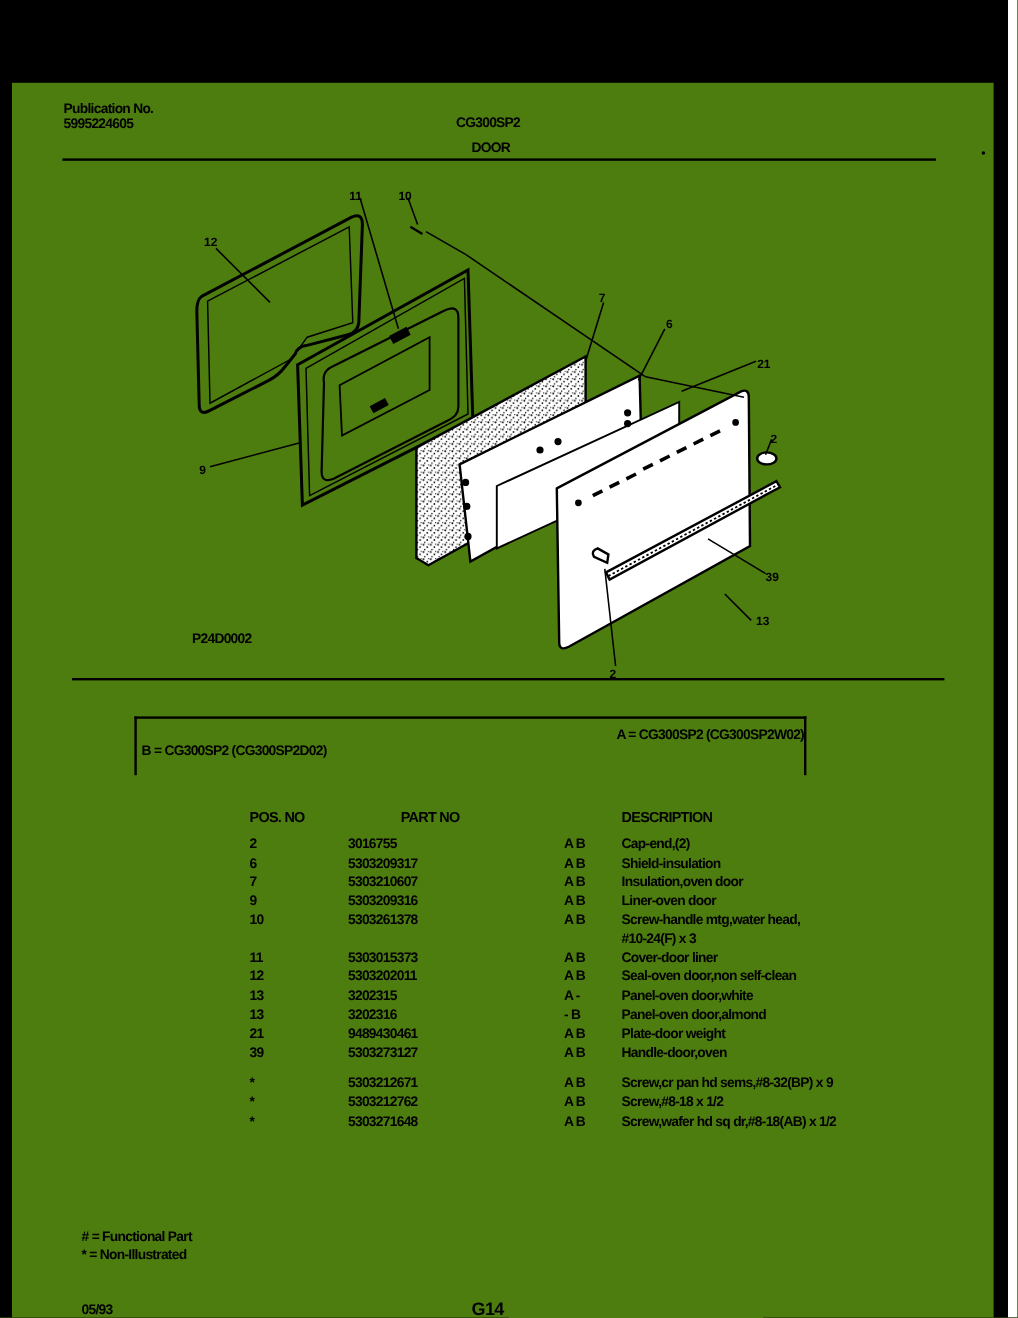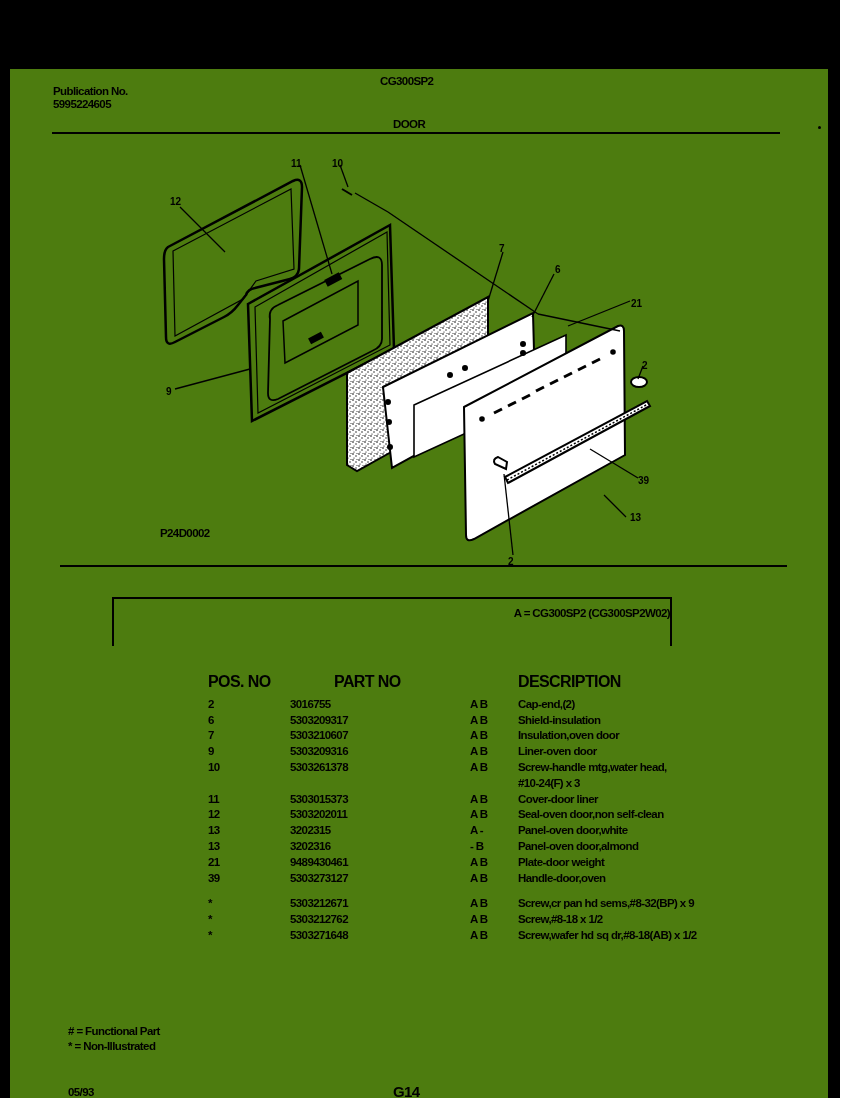--- a/index.html
+++ b/index.html
@@ -14,39 +14,39 @@
   }
   .right-strip { position: absolute; left: 840px; top: 0; width: 8px; height: 1098px; background: #fff; }
   .abs { position: absolute; white-space: nowrap; }
   .bold { font-weight: bold; letter-spacing: -0.6px; }
   .hdr { font-size: 11.5px; }
   .rule { position: absolute; background: #000; }
   .model-box { position: absolute; left: 102px; top: 528px; width: 556px; height: 47px; border: 2px solid #000; border-bottom: none; }
   .model-line { font-size: 11.5px; font-weight: bold; letter-spacing: -0.6px; line-height: 13px; padding-left: 4px; }
   table.parts { position: absolute; left: 198px; top: 605px; border-collapse: collapse; font-size: 11.5px; font-weight: bold; letter-spacing: -0.6px; }
   table.parts td, table.parts th { padding: 0; line-height: 15.8px; vertical-align: top; text-align: left; font-weight: bold; }
-  table.parts th { padding-bottom: 7px; font-size: 16px; }
+  table.parts th { padding-bottom: 7px; font-size: 12px; }
   .c-pos { width: 82px; }
   .c-part { width: 128px; text-align: left; }
   .c-mod { width: 46px; padding-left: 8px !important; }
   .c-desc { padding-left: 2px !important; }
   .gap td { height: 10px; }
   .footer-note { font-size: 11.5px; font-weight: bold; letter-spacing: -0.6px; line-height: 14px; }
   svg text { font-family: "Liberation Sans", sans-serif; font-weight: bold; font-size: 10px; }
 </style>
 </head>
 <body>
 
 <div class="right-strip"></div>
 
 <div class="page">
 
   <div class="abs bold hdr" style="left:43px; top:16px;">Publication No.</div>
   <div class="abs bold hdr" style="left:43px; top:29px;">5995224605</div>
-  <div class="abs bold hdr" style="left:370px; top:6px;">CG300SP2</div>
+  <div class="abs bold hdr" style="left:370px; top:28px;">CG300SP2</div>
   <div class="abs bold hdr" style="left:383px; top:49px;">DOOR</div>
   <div class="rule" style="left:42px; top:63px; width:728px; height:2px;"></div>
   <div class="abs" style="left:808px; top:57px; width:3px; height:3px; background:#000; border-radius:50%;"></div>
 
   <svg class="abs" style="left:0; top:0;" width="818" height="500" viewBox="0 0 818 500">
     <defs>
       <pattern id="speckle" width="6" height="6" patternUnits="userSpaceOnUse">
         <rect width="6" height="6" fill="#fff"></rect>
         <circle cx="1" cy="1" r="0.8" fill="#000"></circle>
         <circle cx="4" cy="3" r="0.7" fill="#000"></circle>
@@ -148,20 +148,21 @@
       <text x="498" y="496">2</text>
     </g>
   </svg>
 
   <div class="abs bold hdr" style="left:150px; top:458px;">P24D0002</div>
 
   <div class="rule" style="left:50px; top:496px; width:727px; height:2px;"></div>
 
   <div class="model-box">
     <div class="model-line" style="margin-top:8px;text-align:right;">A = CG300SP2 (CG300SP2W02)</div>
+    <div class="model-line">B = CG300SP2 (CG300SP2D02)</div>
   </div>
 
   <table class="parts">
     <thead>
       <tr>
         <th class="c-pos">POS. NO</th>
         <th class="c-part" style="text-align:left !important; padding-left:44px;">PART NO</th>
         <th class="c-mod"></th>
         <th class="c-desc">DESCRIPTION</th>
       </tr>

